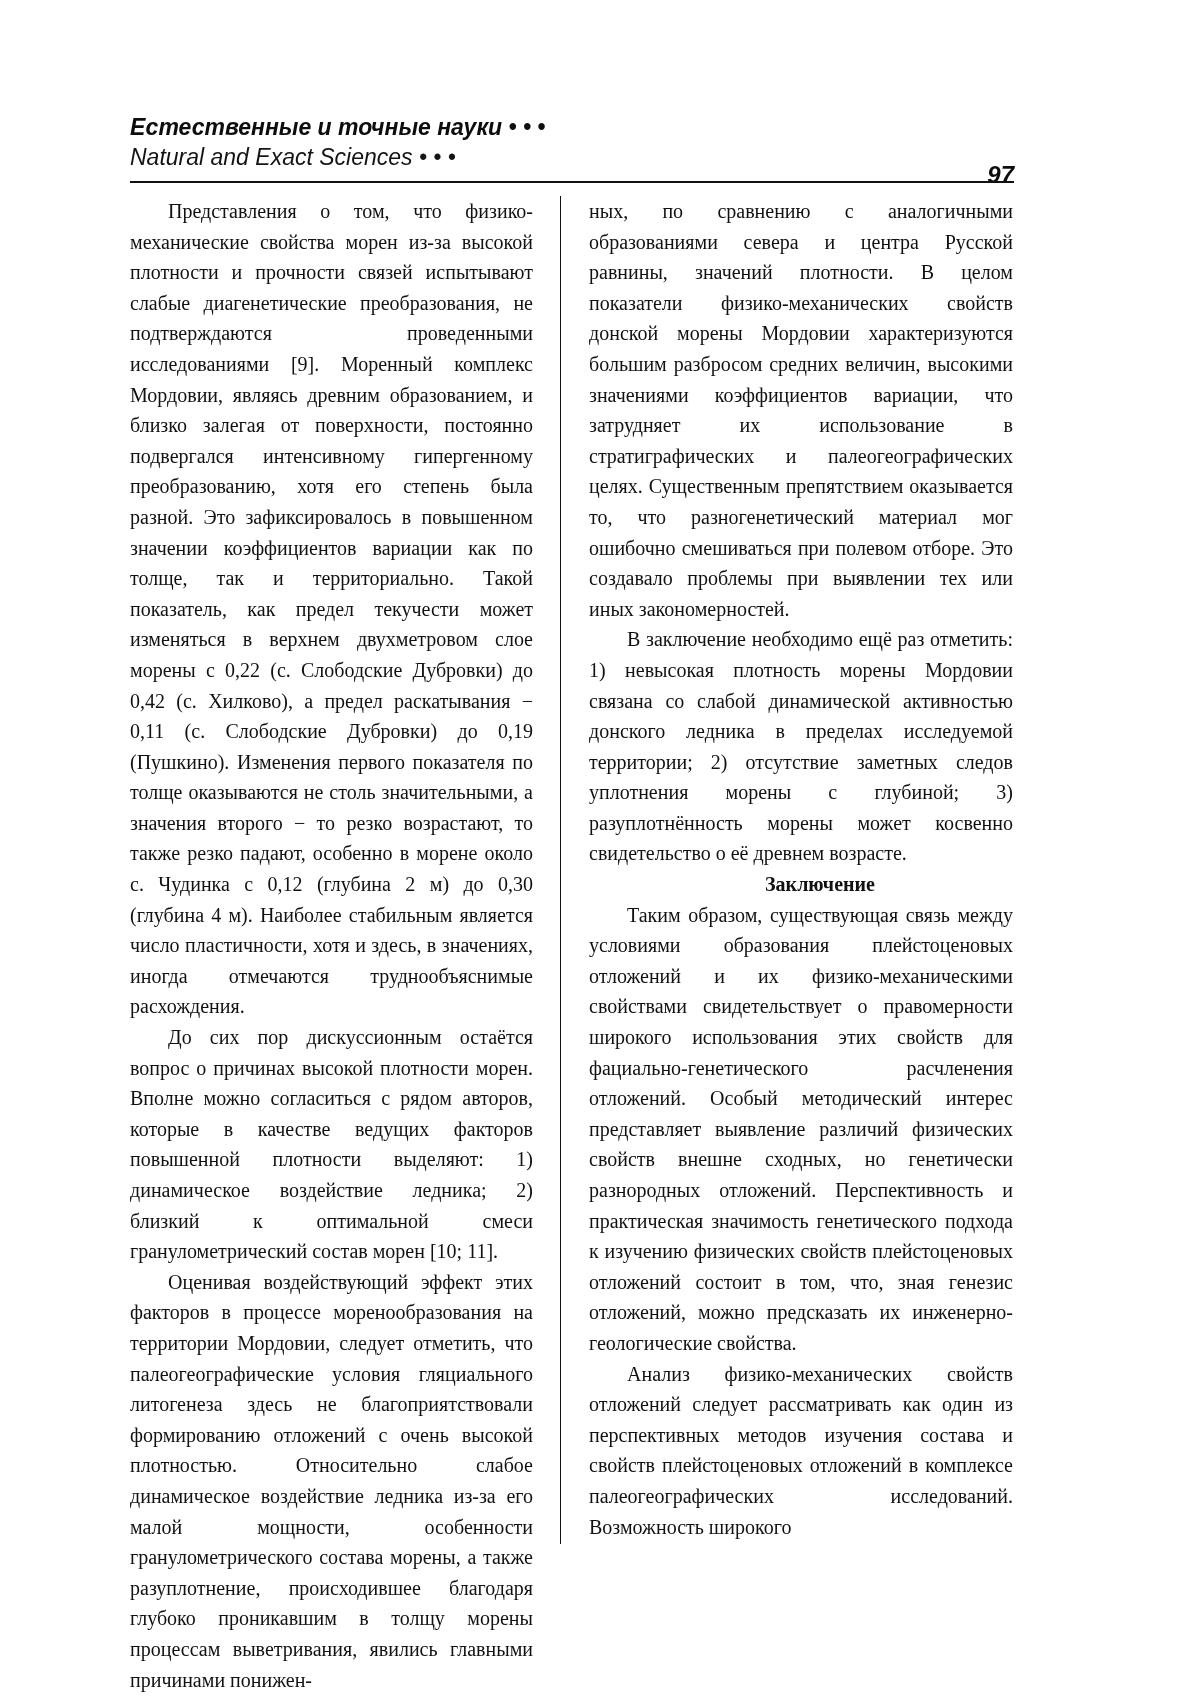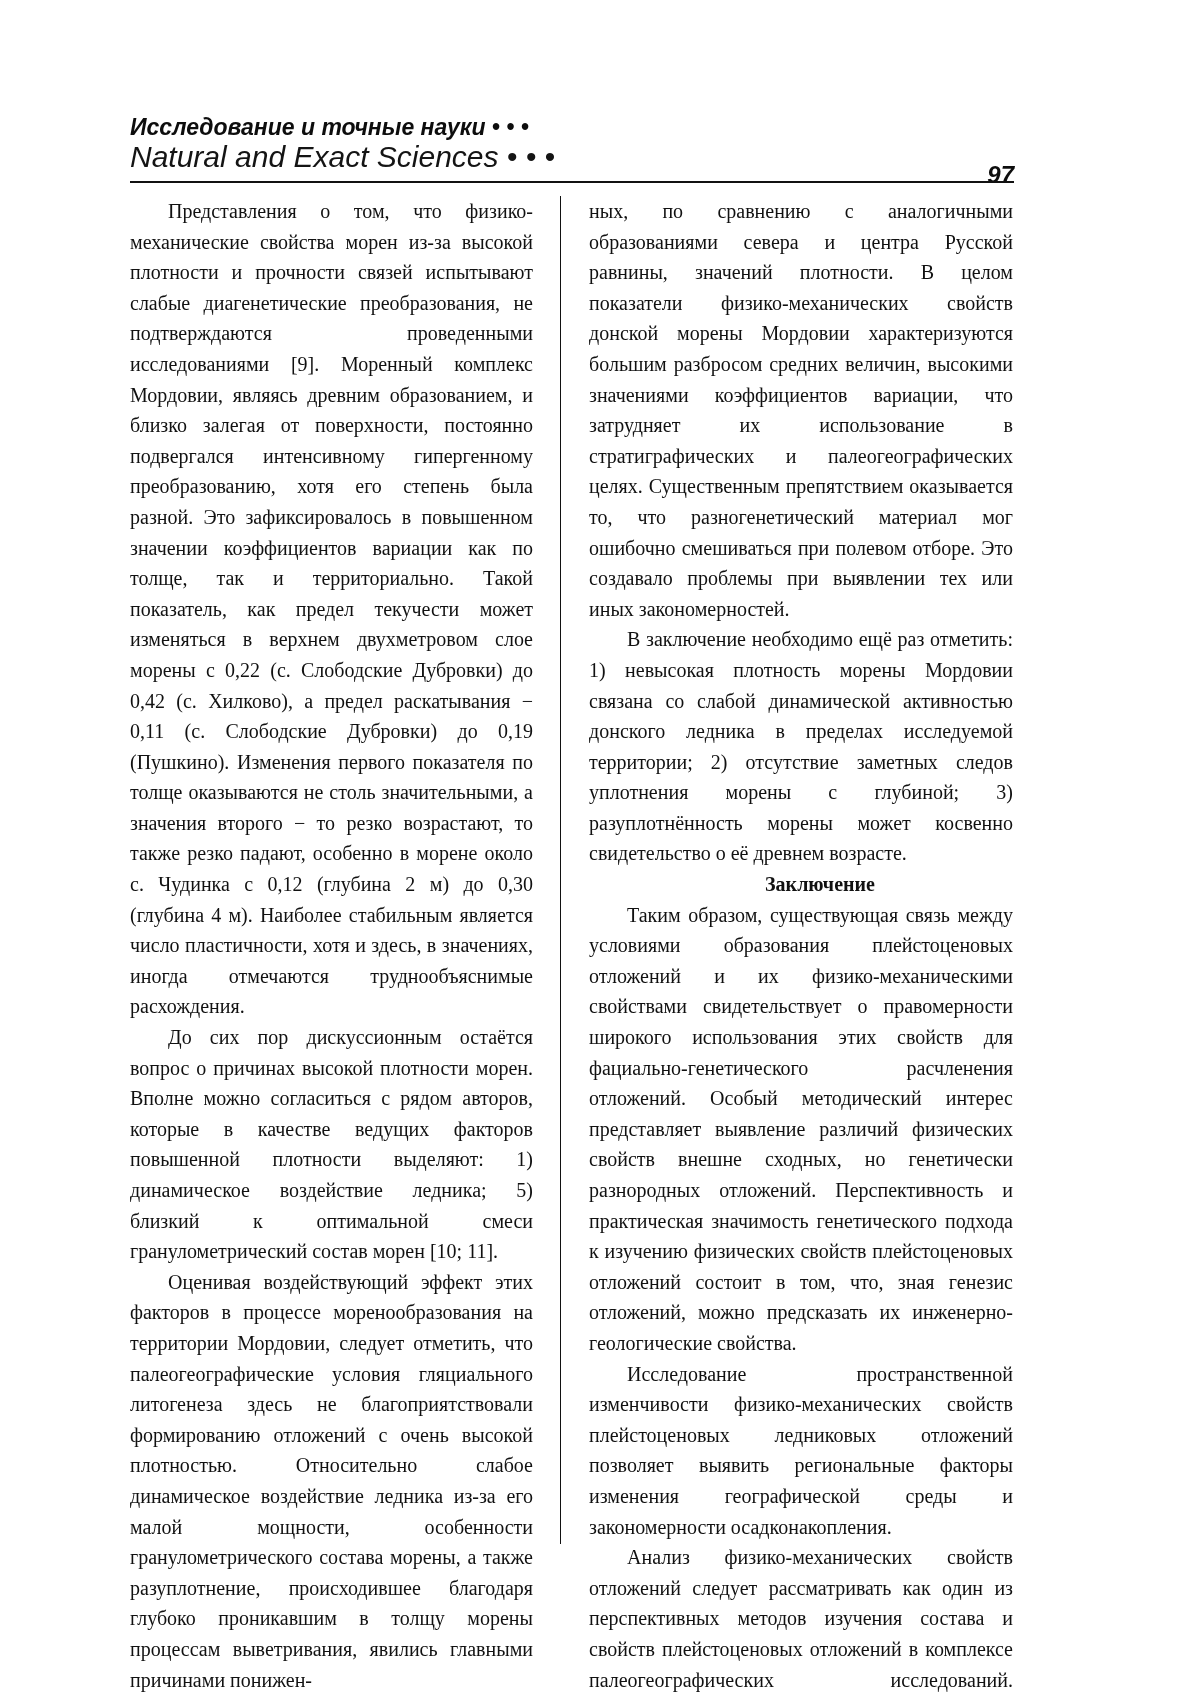--- a/index.html
+++ b/index.html
@@ -29,21 +29,21 @@
     font-family: "Liberation Sans", sans-serif;
     font-weight: bold;
     font-style: italic;
     font-size: 23px;
     line-height: 30px;
     color: #0d0d0d;
   }
   .title-en {
     font-family: "Liberation Sans", sans-serif;
     font-style: italic;
-    font-size: 30px;
+    font-size: 23px;
     line-height: 30px;
     color: #141414;
   }
   .page-number {
     font-family: "Liberation Sans", sans-serif;
     font-weight: bold;
     font-style: italic;
     font-size: 24px;
     line-height: 30px;
     color: #0d0d0d;
@@ -93,38 +93,37 @@
     text-align: center;
   }
 </style>
 </head>
 <body>
 
 <div class="page">
 
   <div class="header">
     <div>
-      <div class="title-ru">Исследование и точные науки • • •</div>
+      <div class="title-ru">Естественные и точные науки • • •</div>
       <div class="title-en">Natural and Exact Sciences • • •</div>
     </div>
     <div class="page-number">97</div>
   </div>
 
   <div class="header-rule"></div>
 
   <div class="column column-left">
     <p>Представления о том, что физико-механические свойства морен из-за высокой плотности и прочности связей испытывают слабые диагенетические преобразования, не подтверждаются проведенными исследованиями [9]. Моренный комплекс Мордовии, являясь древним образованием, и близко залегая от поверхности, постоянно подвергался интенсивному гипергенному преобразованию, хотя его степень была разной. Это зафиксировалось в повышенном значении коэффициентов вариации как по толще, так и территориально. Такой показатель, как предел текучести может изменяться в верхнем двухметровом слое морены с 0,22 (с. Слободские Дубровки) до 0,42 (с. Хилково), а предел раскатывания − 0,11 (с. Слободские Дубровки) до 0,19 (Пушкино). Изменения первого показателя по толще оказываются не столь значительными, а значения второго − то резко возрастают, то также резко падают, особенно в морене около с. Чудинка с 0,12 (глубина 2 м) до 0,30 (глубина 4 м). Наиболее стабильным является число пластичности, хотя и здесь, в значениях, иногда отмечаются труднообъяснимые расхождения.</p>
-    <p>До сих пор дискуссионным остаётся вопрос о причинах высокой плотности морен. Вполне можно согласиться с рядом авторов, которые в качестве ведущих факторов повышенной плотности выделяют: 1) динамическое воздействие ледника; 5) близкий к оптимальной смеси гранулометрический состав морен [10; 11].</p>
+    <p>До сих пор дискуссионным остаётся вопрос о причинах высокой плотности морен. Вполне можно согласиться с рядом авторов, которые в качестве ведущих факторов повышенной плотности выделяют: 1) динамическое воздействие ледника; 2) близкий к оптимальной смеси гранулометрический состав морен [10; 11].</p>
     <p>Оценивая воздействующий эффект этих факторов в процессе моренообразования на территории Мордовии, следует отметить, что палеогеографические условия гляциального литогенеза здесь не благоприятствовали формированию отложений с очень высокой плотностью. Относительно слабое динамическое воздействие ледника из-за его малой мощности, особенности гранулометрического состава морены, а также разуплотнение, происходившее благодаря глубоко проникавшим в толщу морены процессам выветривания, явились главными причинами понижен-</p>
   </div>
 
   <div class="column-divider"></div>
 
   <div class="column column-right">
     <p class="cont">ных, по сравнению с аналогичными образованиями севера и центра Русской равнины, значений плотности. В целом показатели физико-механических свойств донской морены Мордовии характеризуются большим разбросом средних величин, высокими значениями коэффициентов вариации, что затрудняет их использование в стратиграфических и палеогеографических целях. Существенным препятствием оказывается то, что разногенетический материал мог ошибочно смешиваться при полевом отборе. Это создавало проблемы при выявлении тех или иных закономерностей.</p>
     <p>В заключение необходимо ещё раз отметить: 1) невысокая плотность морены Мордовии связана со слабой динамической активностью донского ледника в пределах исследуемой территории; 2) отсутствие заметных следов уплотнения морены с глубиной; 3) разуплотнённость морены может косвенно свидетельство о её древнем возрасте.</p>
     <p class="heading">Заключение</p>
     <p>Таким образом, существующая связь между условиями образования плейстоценовых отложений и их физико-механическими свойствами свидетельствует о правомерности широкого использования этих свойств для фациально-генетического расчленения отложений. Особый методический интерес представляет выявление различий физических свойств внешне сходных, но генетически разнородных отложений. Перспективность и практическая значимость генетического подхода к изучению физических свойств плейстоценовых отложений состоит в том, что, зная генезис отложений, можно предсказать их инженерно-геологические свойства.</p>
-    <p>Исследование пространственной изменчивости физико-механических свойств плейстоценовых ледниковых отложений позволяет выявить региональные факторы изменения географической среды и закономерности осадконакопления.</p>
     <p>Анализ физико-механических свойств отложений следует рассматривать как один из перспективных методов изучения состава и свойств плейстоценовых отложений в комплексе палеогеографических исследований. Возможность широкого</p>
   </div>
 
 </div>
 
 </body></html>

